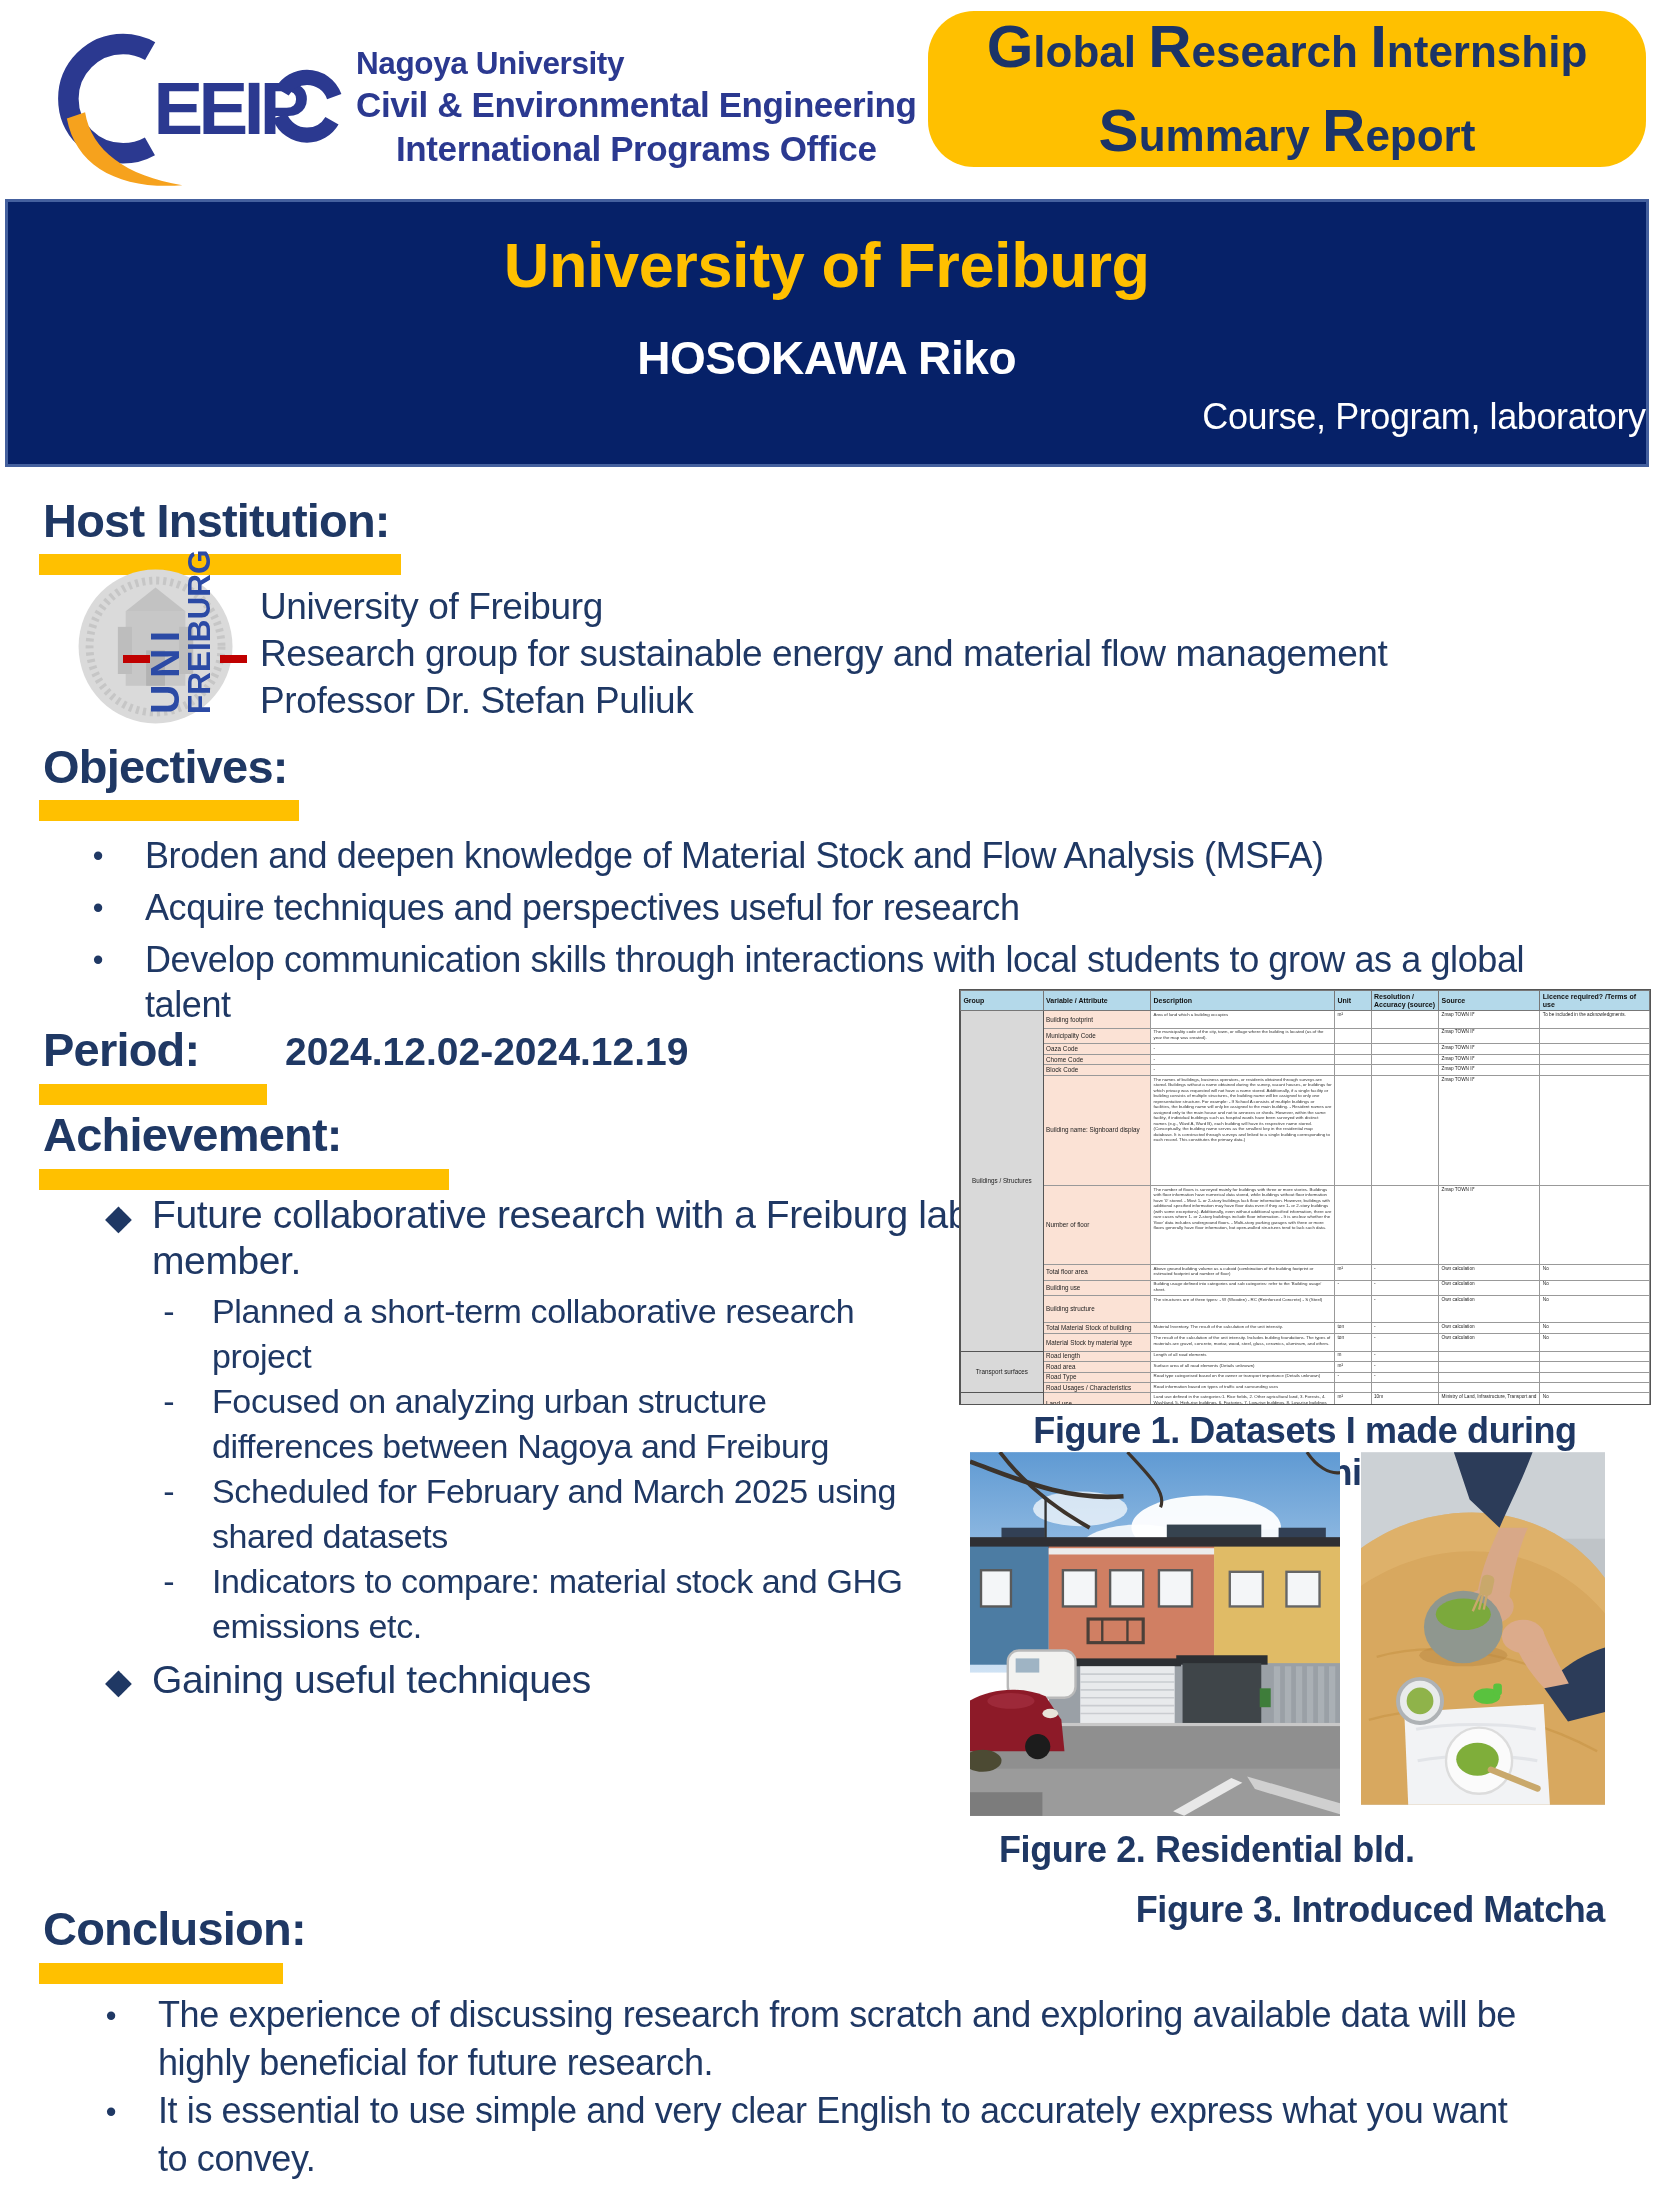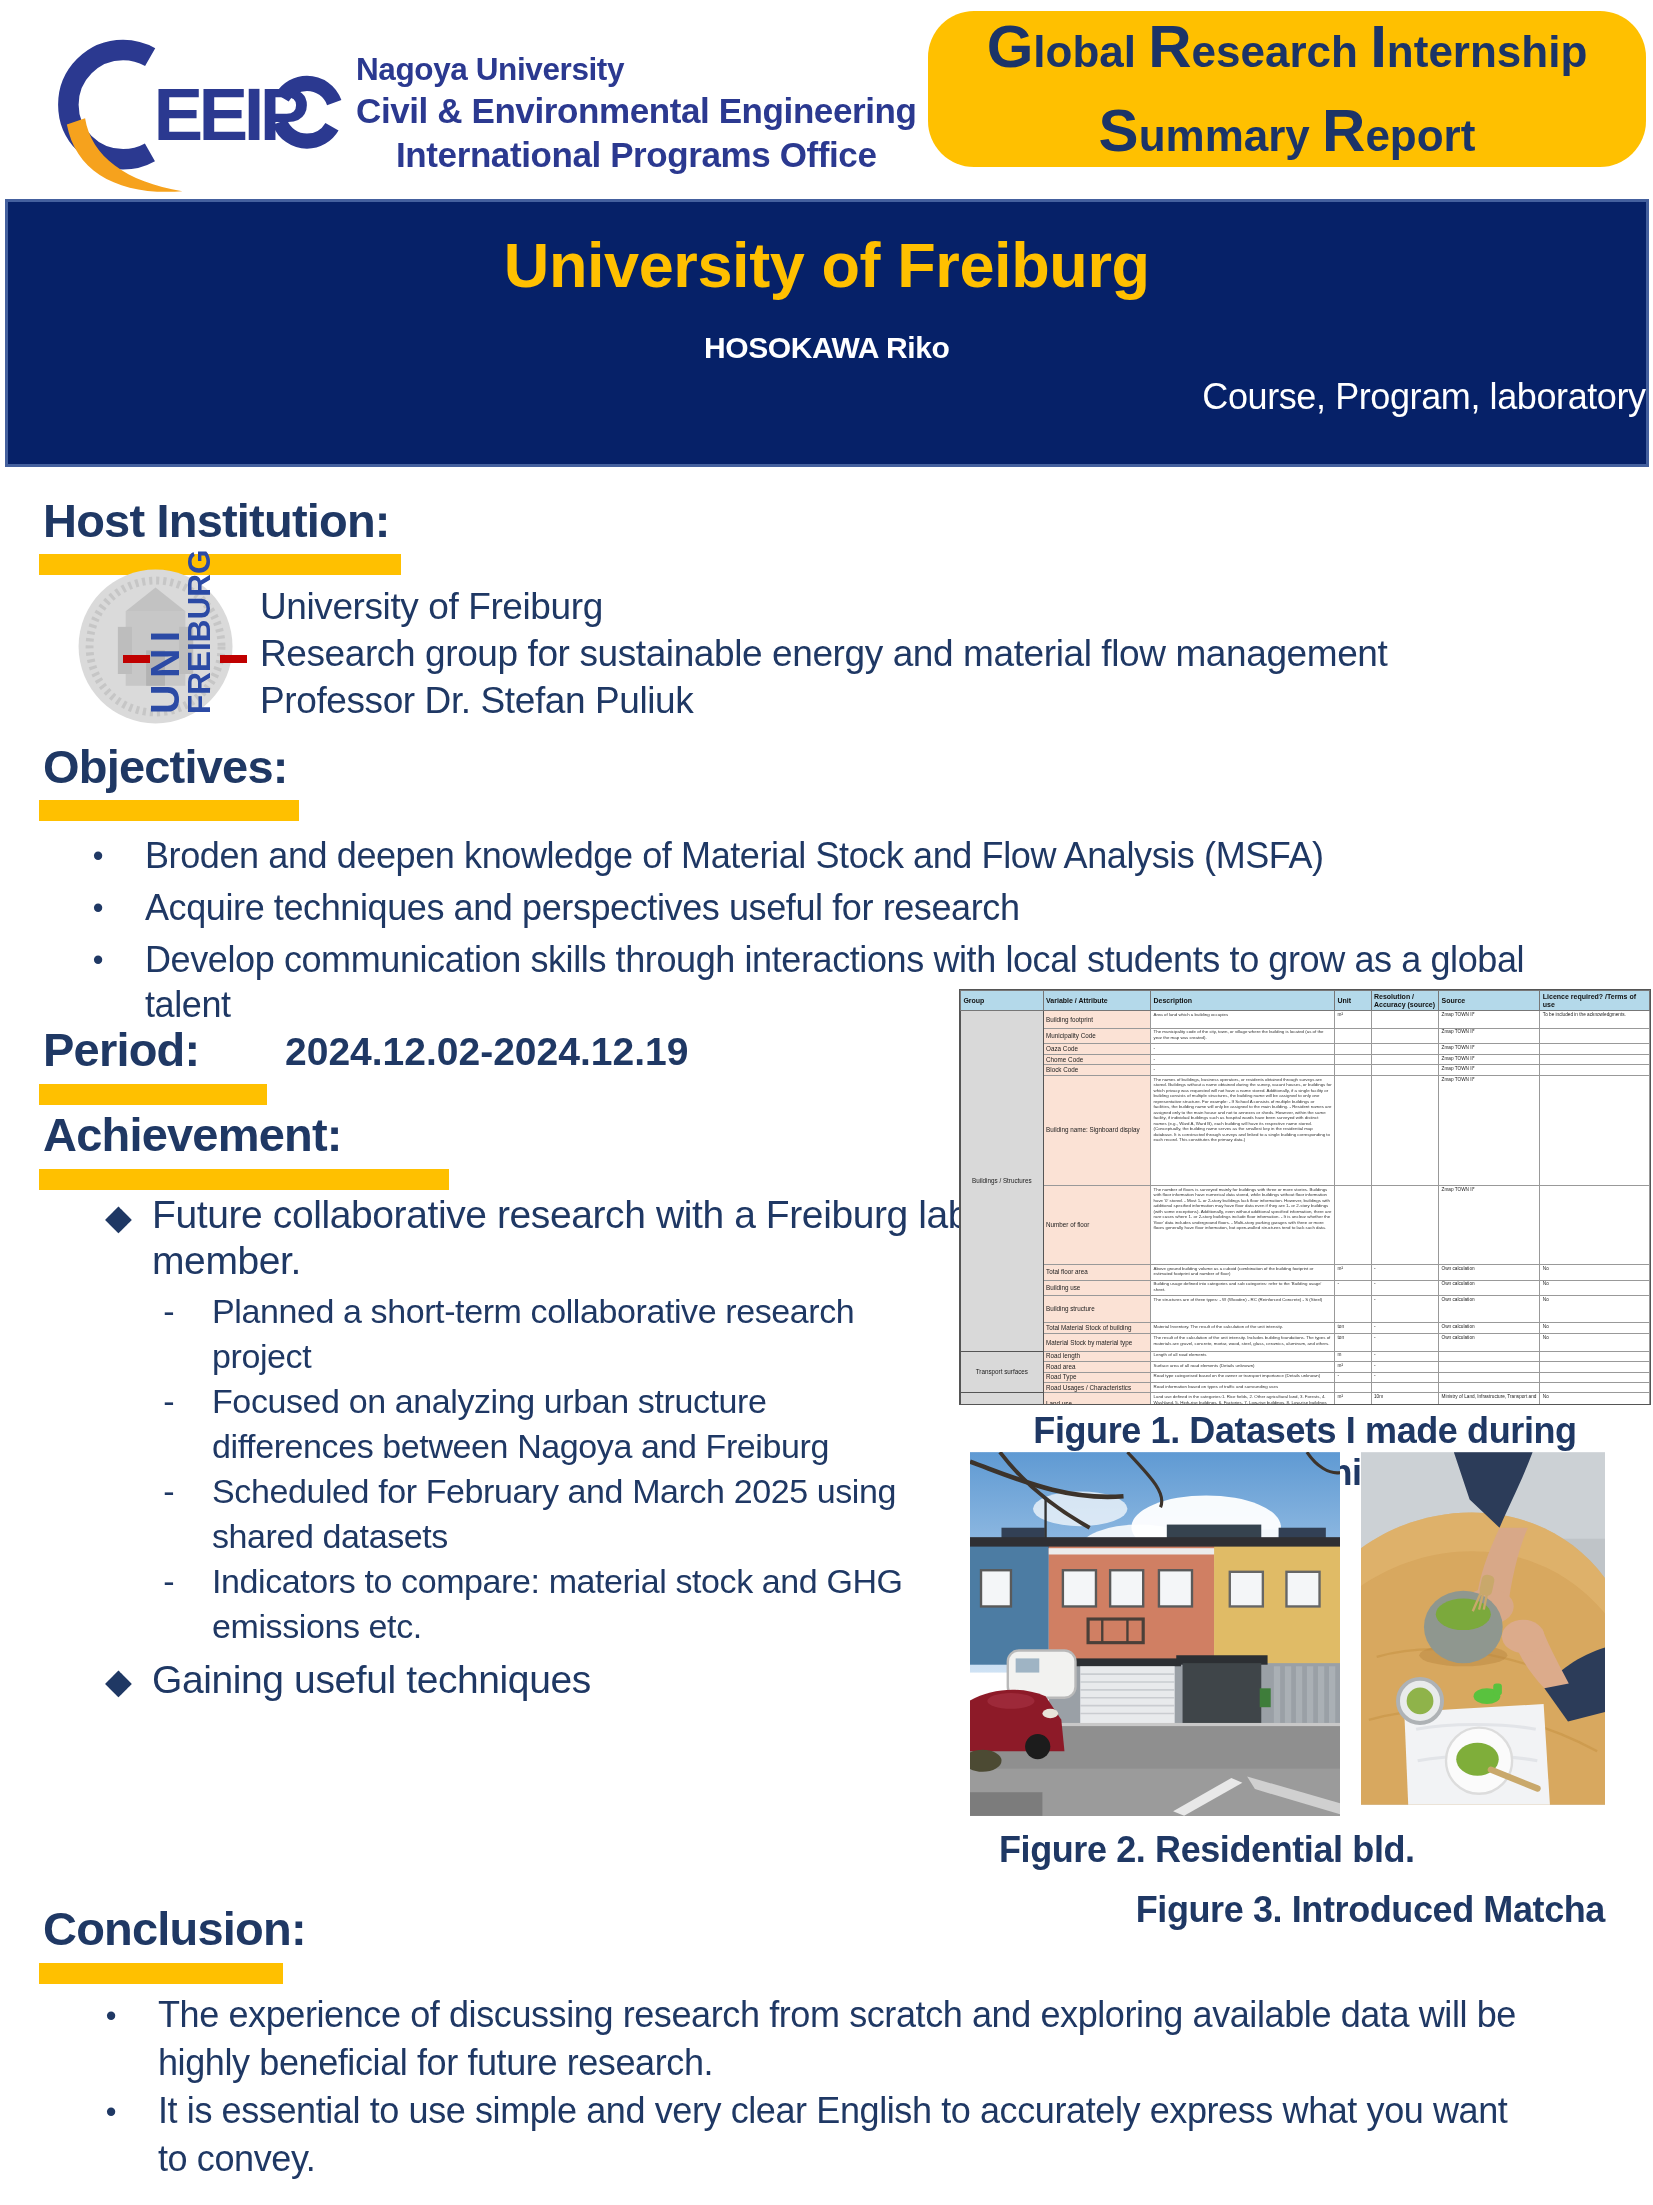--- a/index.html
+++ b/index.html
@@ -1,35 +1,35 @@
 <!DOCTYPE html>
 <html style="font-size:12.6px"><head>
 <meta charset="utf-8">
 <style>
   html,body{margin:0;padding:0;background:#fff;}
   .page{position:relative;width:1654px;height:2205px;background:#ffffff;overflow:hidden;
         font-family:"Liberation Sans", sans-serif;color:#1f3864;letter-spacing:-0.4px;}
 
   
-  .logo-block{position:absolute;left:41px;top:34px;display:flex;align-items:center;}
+  .logo-block{position:absolute;left:41px;top:28px;display:flex;align-items:center;}
   .eeipo-svg{width:304px;height:158px;}
   .org-lines{margin-left:11px;color:#2b3990;font-weight:bold;line-height:1.24;}
   .org-line1{font-size:31.5px;}
   .org-line2,.org-line3{font-size:35px;text-align:center;}
 
   .badge{position:absolute;left:928px;top:11px;width:718px;height:156px;background:#ffc000;
          border-radius:46px;display:flex;flex-direction:column;justify-content:center;align-items:center;
          color:#1c3467;font-weight:bold;font-size:44px;line-height:1;gap:23.6px;letter-spacing:0;}
   .badge .cap{font-size:60px;}
 
   
   .banner{position:absolute;left:4.7px;top:199px;width:1644px;height:268px;background:#062168;
           border:3.9px solid #44609e;box-sizing:border-box;text-align:center;color:#ffffff;}
   .banner-title{margin-top:27px;font-size:63px;font-weight:bold;color:#ffc000;}
-  .banner-author{margin-top:30px;font-size:30px;font-weight:bold;}
+  .banner-author{margin-top:30px;font-size:46px;font-weight:bold;}
   .banner-subtitle{margin-top:11px;font-size:36px;font-weight:normal;text-align:right;}
 
   
   .sec-h{position:absolute;left:43px;font-weight:bold;font-size:47px;color:#1f3864;letter-spacing:-0.8px;}
   .bar{position:absolute;left:39px;height:20.5px;background:#ffc000;}
 
   
   .fr-logo{position:absolute;left:77px;top:564px;width:177px;height:180px;}
   .fr-seal{position:absolute;left:0;top:0;}
   .fr-text{position:absolute;left:69px;top:150px;transform:rotate(-90deg);transform-origin:top left;

